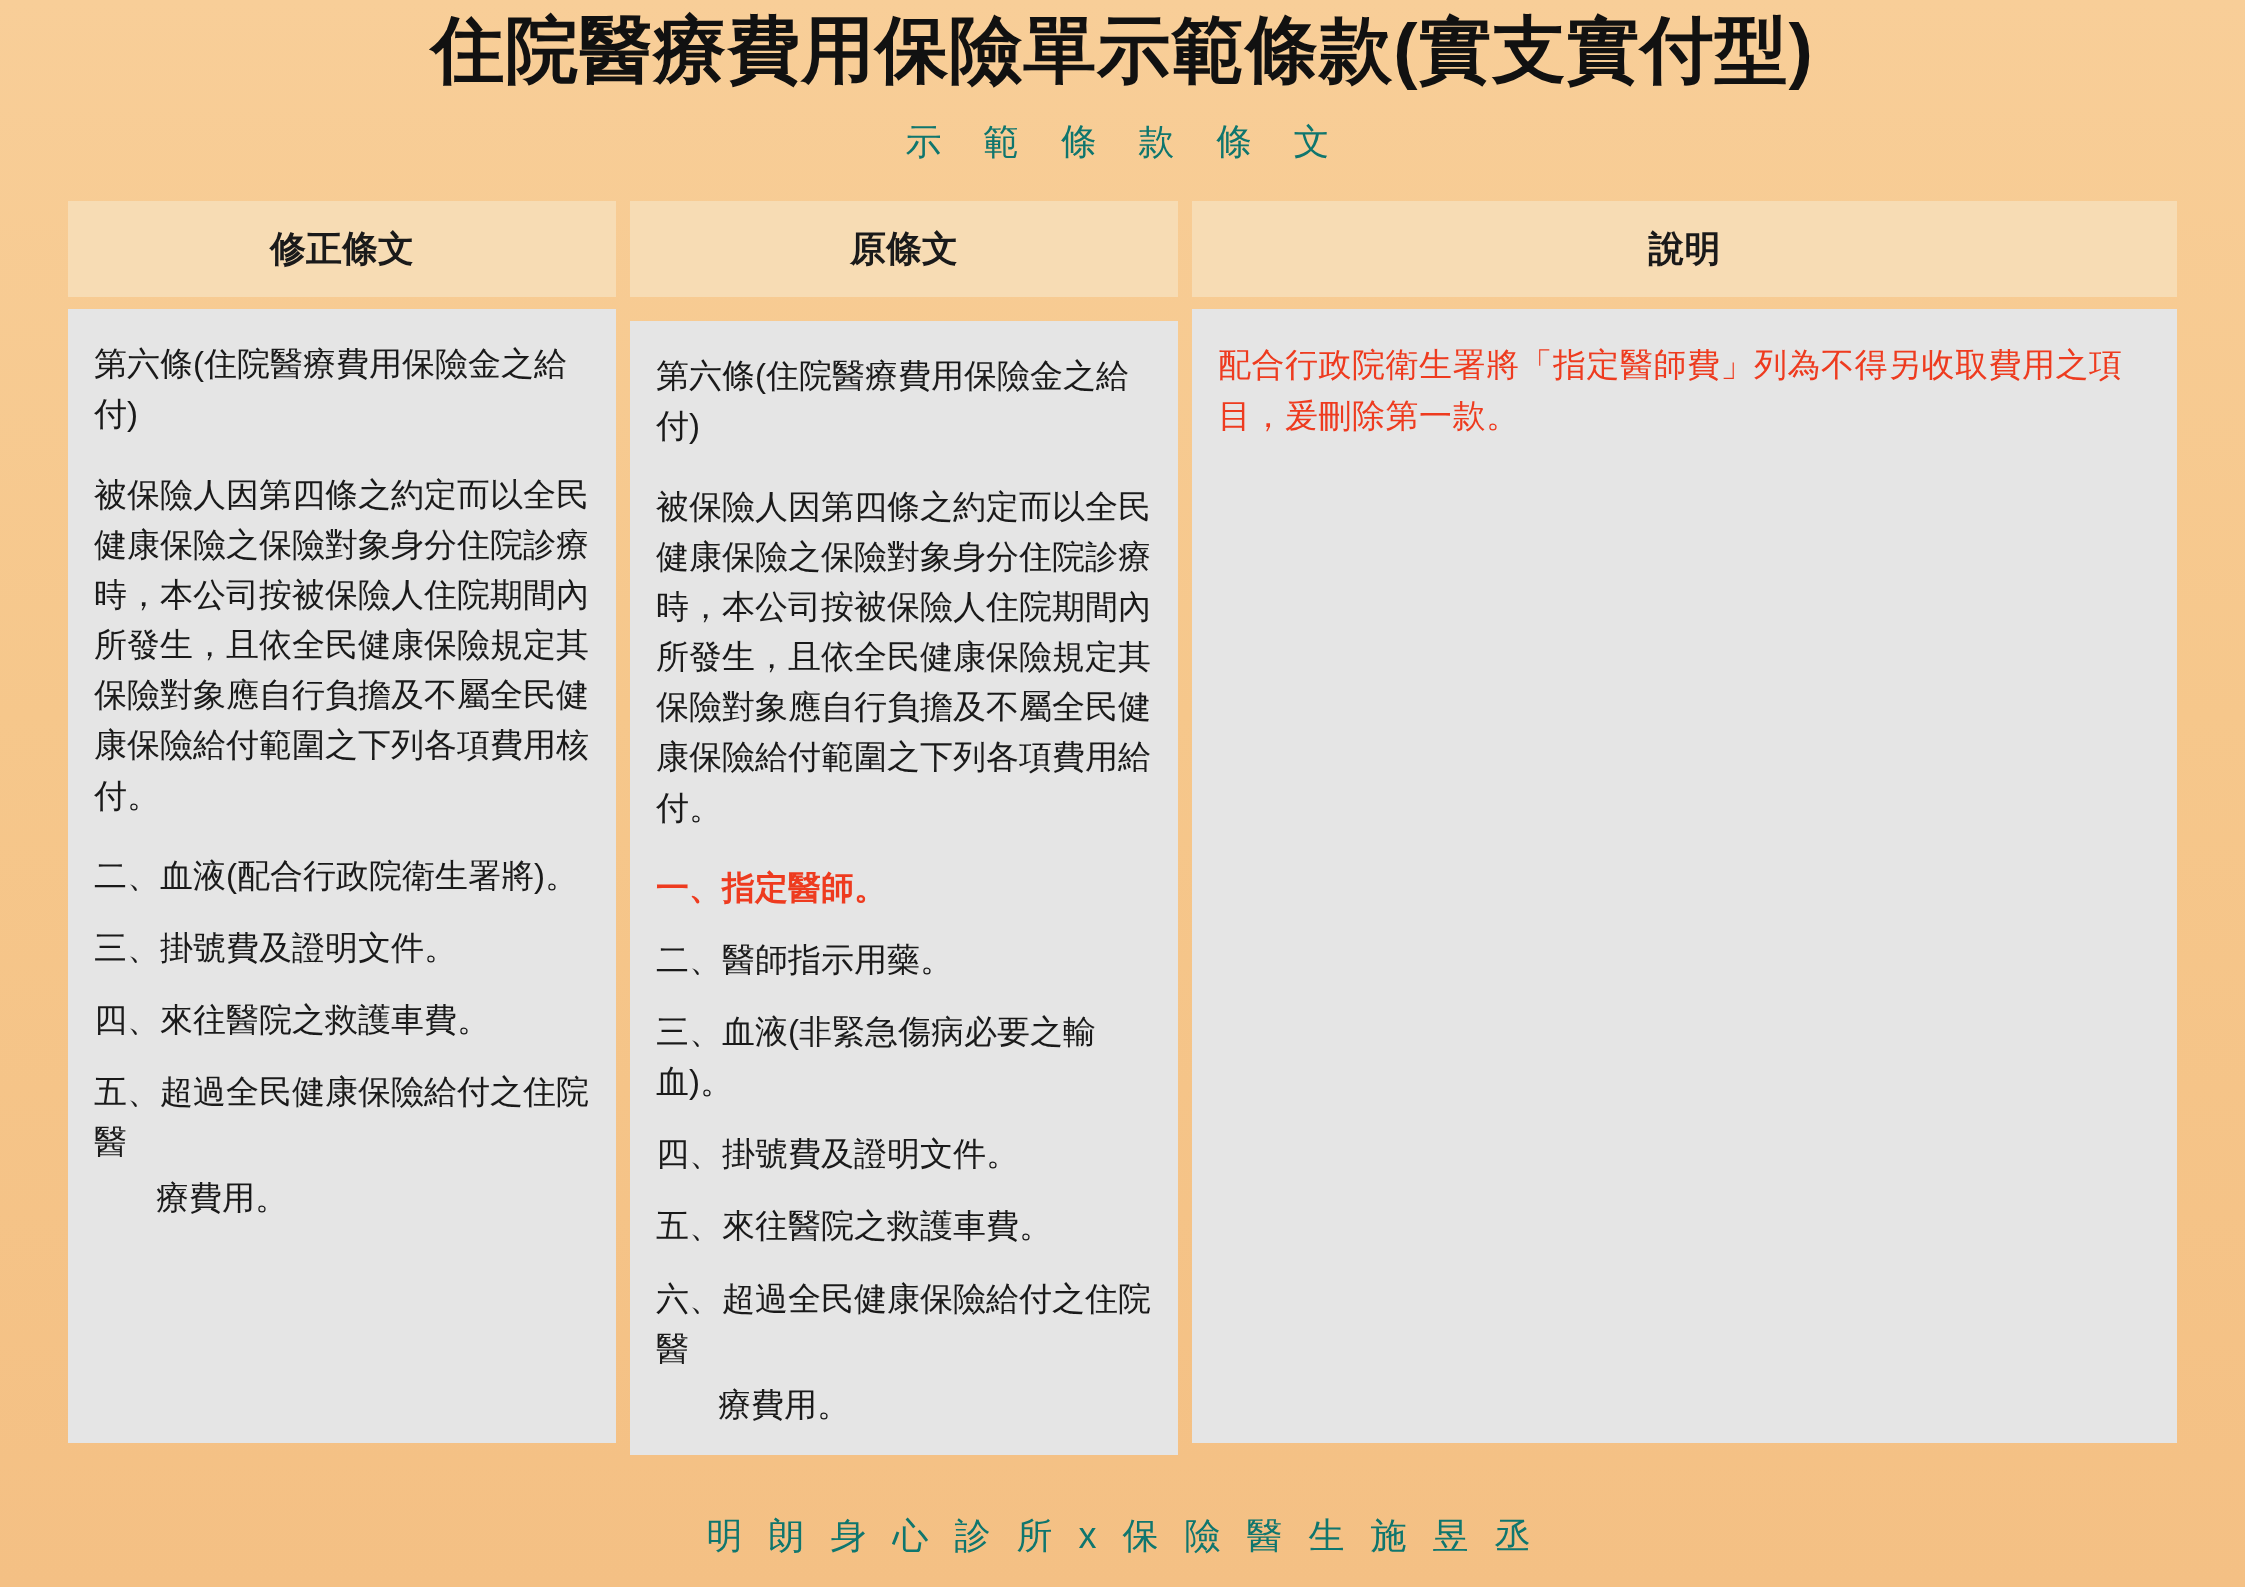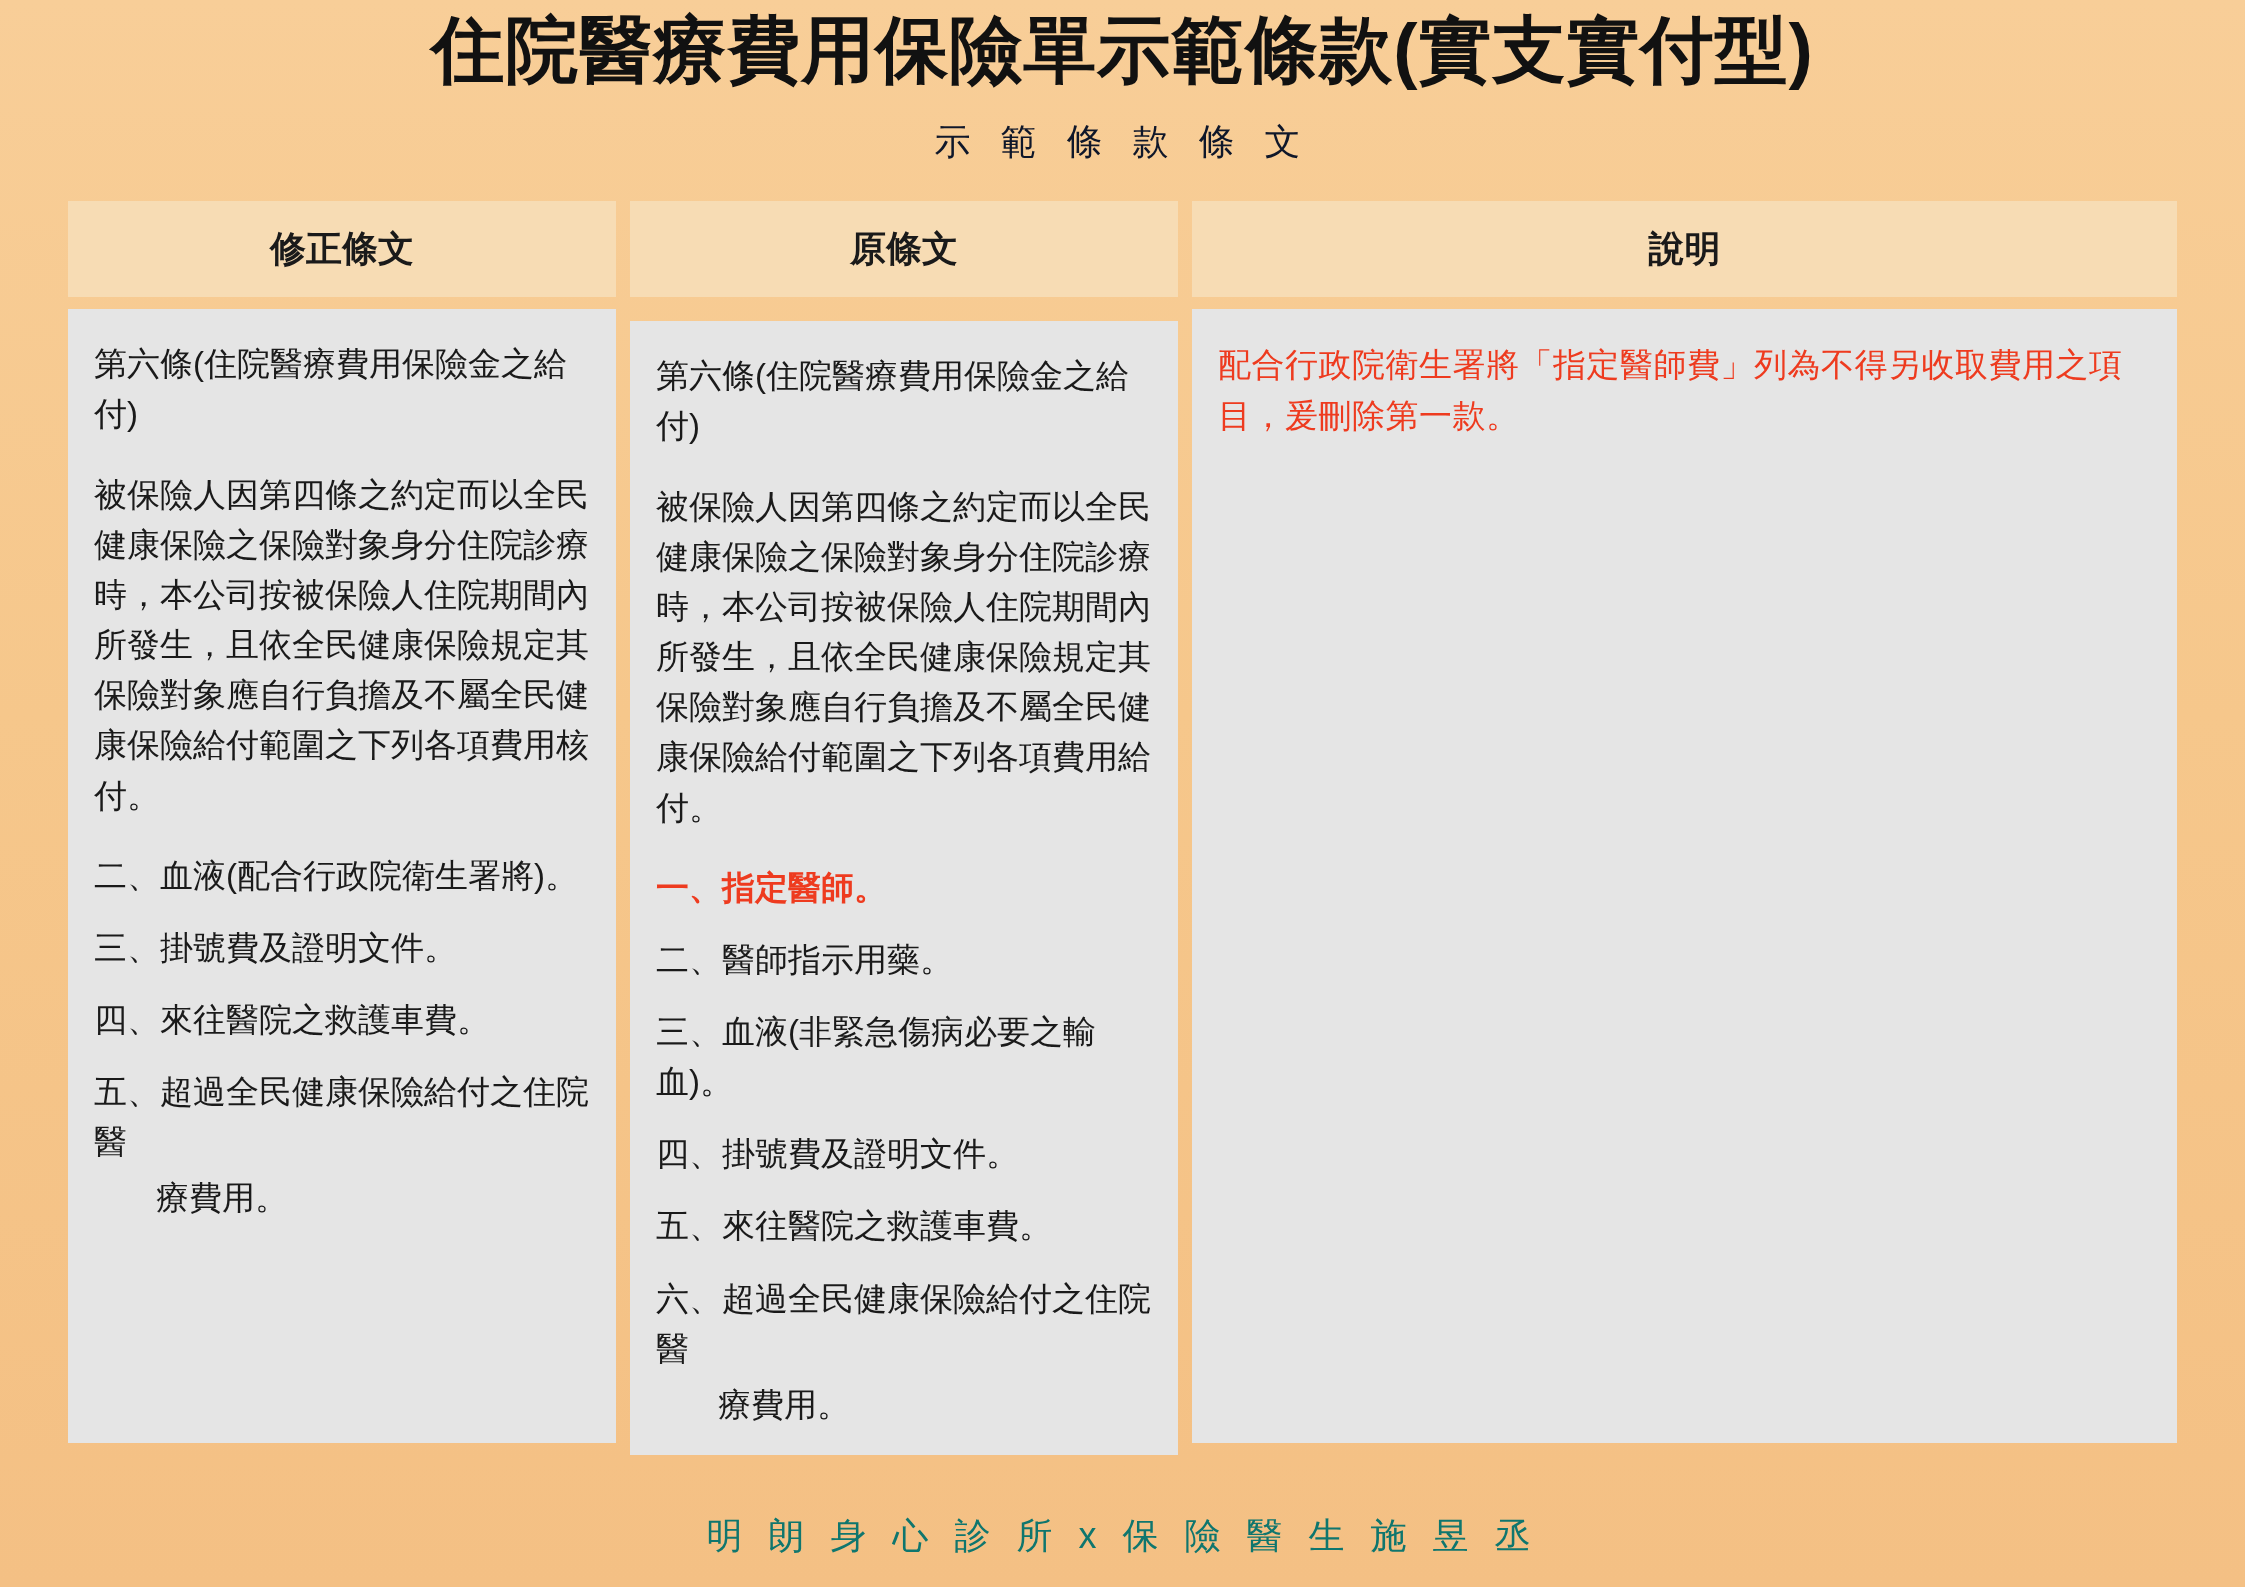--- a/index.html
+++ b/index.html
@@ -32,24 +32,25 @@
     font-size: 73px;
     font-weight: bold;
     color: #111111;
     letter-spacing: 1px;
     padding-top: 10px;
     line-height: 1.1;
   }
   .subtitle {
     text-align: center;
     font-size: 36px;
-    color: #0f172a;
+    color: #0f766e;
     letter-spacing: 10px;
     margin-top: 28px;
     font-weight: normal;
+    font-family: Liberation Mono, monospace;
   }
   .table {
     margin-top: 34px;
     display: flex;
     gap: 14px;
     align-items: stretch;
   }
   .col {
     display: flex;
     flex-direction: column;

